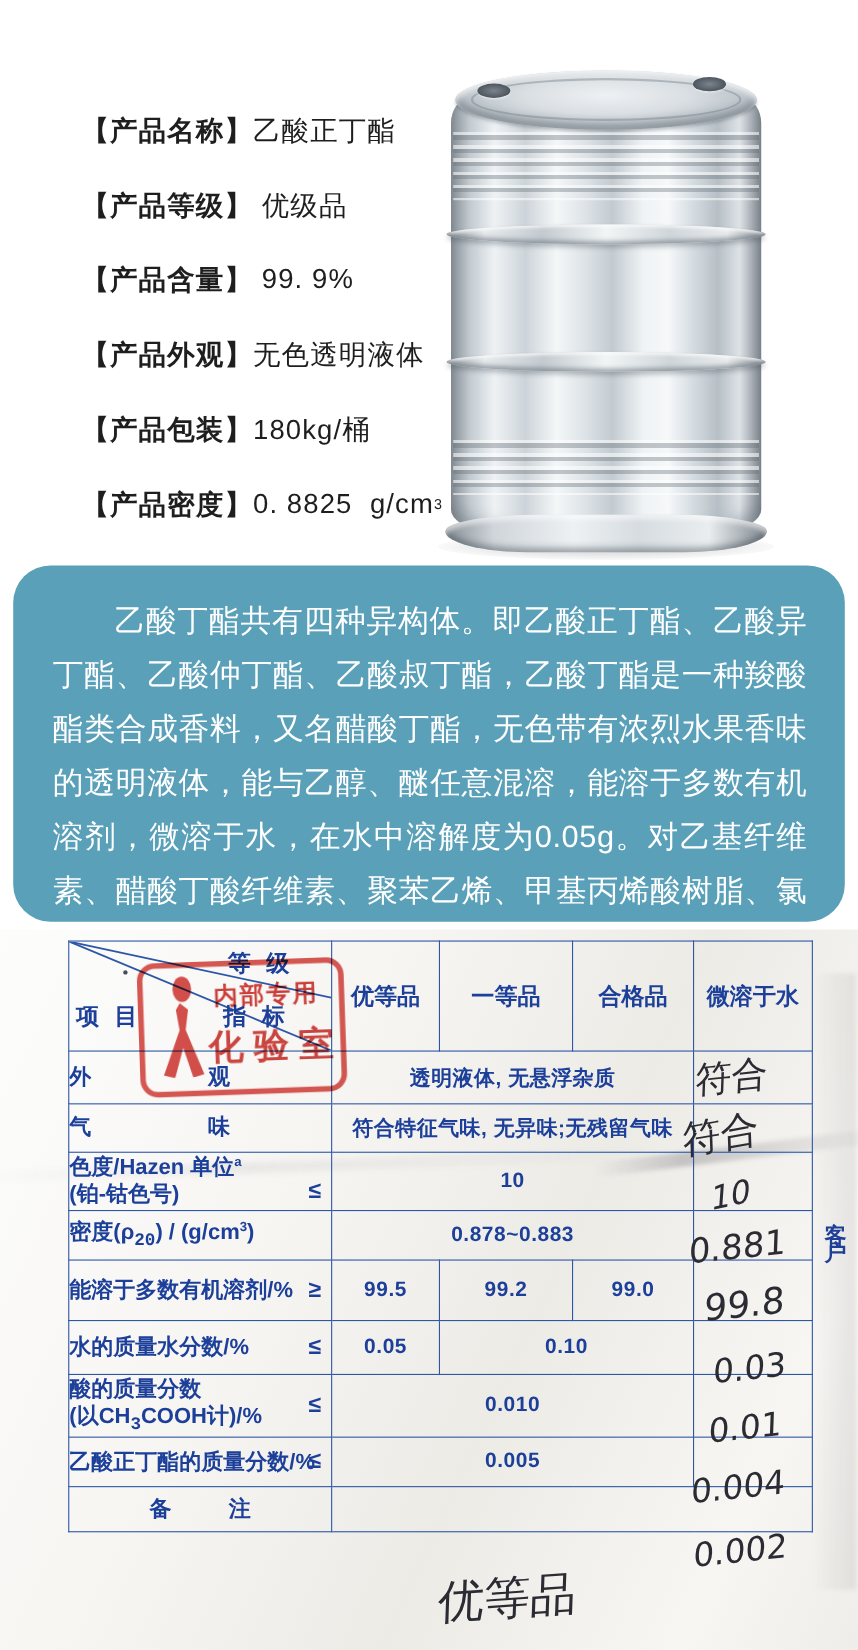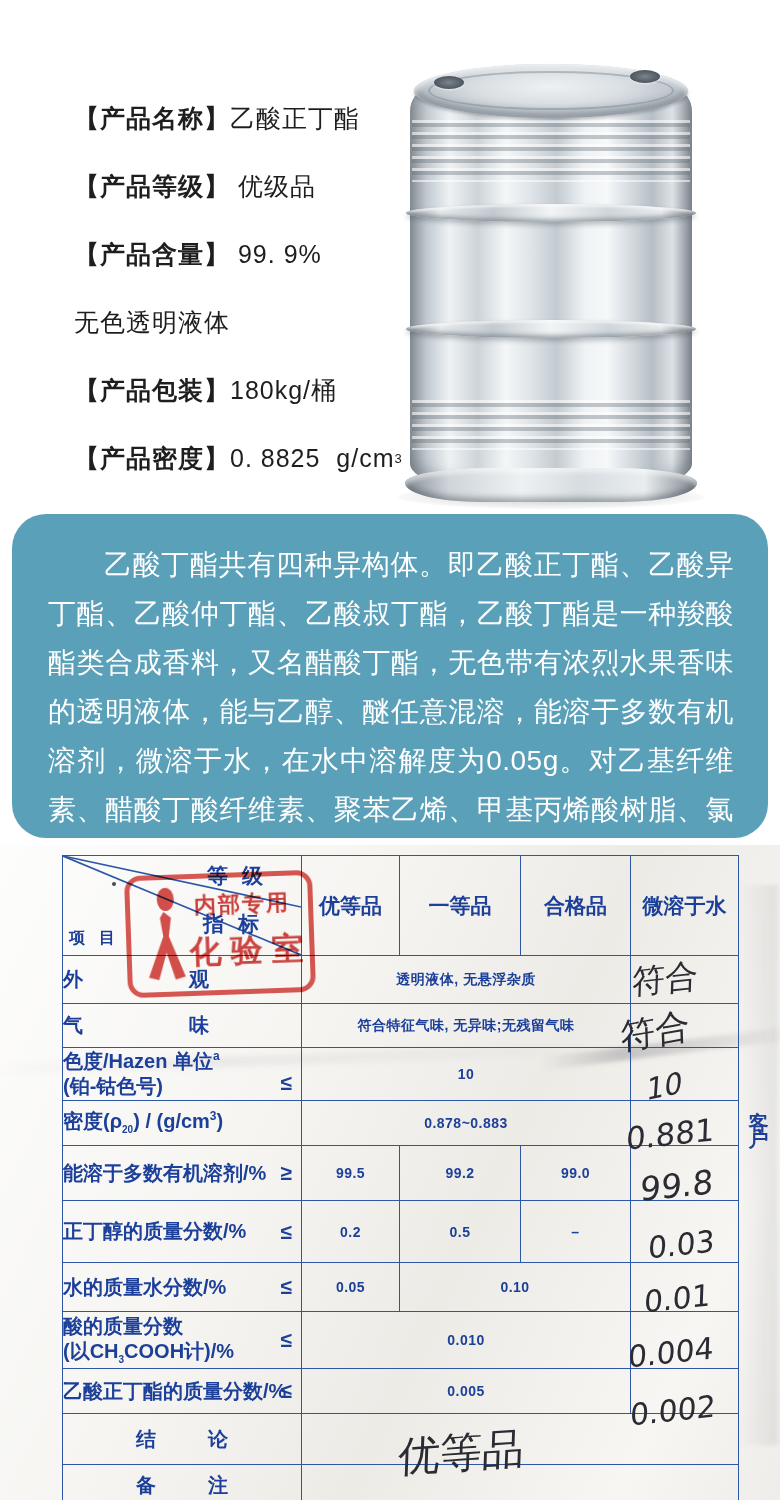--- a/index.html
+++ b/index.html
@@ -61,34 +61,34 @@
     background:linear-gradient(90deg,transparent,rgba(70,70,82,.09) 40%,transparent);filter:blur(3px);}
   .crease3{position:absolute;left:738px;top:40px;width:40px;height:560px;
     background:linear-gradient(90deg,transparent,rgba(80,80,92,.10));filter:blur(2px);}
   .speck{position:absolute;left:112px;top:37px;width:4px;height:4px;border-radius:50%;background:#4a4a55;}
 
   table.report{position:absolute;left:62px;top:10px;width:676px;border-collapse:collapse;table-layout:fixed;}
   table.report td,table.report th{border:1.6px solid #2d57a6;color:#1c3f9a;font-weight:bold;
     overflow:hidden;padding:0;}
   table.report th{font-size:21px;}
   .label-cell{position:relative;text-align:left;padding-left:9px;font-size:20px;line-height:1.25;}
-  .spec{text-align:center;font-size:14px;letter-spacing:.5px;}
+  .spec{text-align:center;font-size:19px;letter-spacing:.5px;}
   .sym{position:absolute;right:9px;top:50%;transform:translateY(-50%);font-size:21px;}
   .sym.low{top:auto;bottom:4px;transform:none;}
   .ls-wide{letter-spacing:106px;white-space:nowrap;}
   .ls-med{letter-spacing:52px;white-space:nowrap;text-align:center;padding-left:52px;}
   .ls-sm{letter-spacing:14px;white-space:nowrap;}
-  sub.s{font-size:10px;vertical-align:sub;font-weight:bold;}
+  sub.s{font-size:16px;vertical-align:sub;font-weight:bold;font-family:Liberation Mono, monospace;}
   sup.s{font-size:12px;vertical-align:super;font-weight:bold;}
 
   .corner{position:relative;}
   .corner svg{position:absolute;left:0;top:0;width:100%;height:100%;}
   .corner .grade{position:absolute;right:24px;top:6px;font-size:21px;}
   .corner .index{position:absolute;left:140px;top:54px;font-size:21px;}
-  .corner .item{position:absolute;left:6px;bottom:6px;font-size:16px;}
+  .corner .item{position:absolute;left:6px;bottom:17px;font-size:21px;}
 
   
   .stamp{position:absolute;left:126px;top:28px;width:178px;height:112px;transform:rotate(-2deg);
     border:5px solid rgba(207,42,36,.78);border-radius:16px;mix-blend-mode:multiply;filter:blur(.3px);z-index:5;}
   .stamp .fig{position:absolute;left:12px;top:8px;width:46px;height:94px;}
   .stamp .fig .head{width:17px;height:23px;border-radius:50%;margin:0 auto;background:rgba(205,42,36,.82);}
   .stamp .fig .trunk{width:100%;height:68px;margin-top:1px;background:rgba(205,42,36,.82);
     clip-path:polygon(46% 0,62% 9%,56% 36%,90% 96%,68% 100%,50% 60%,32% 100%,10% 96%,44% 36%,38% 9%);}
   .stamp .t1{position:absolute;left:64px;top:12px;font-size:22px;font-weight:bold;color:rgba(201,38,33,.88);
     letter-spacing:2px;white-space:nowrap;}
@@ -121,21 +121,21 @@
     <li>
       <span class="lbl">【产品名称】</span><span class="val">乙酸正丁酯</span><sup></sup>
     </li>
     <li>
       <span class="lbl">【产品等级】</span><span class="val"> 优级品</span><sup></sup>
     </li>
     <li>
       <span class="lbl">【产品含量】</span><span class="val"> 99. 9%</span><sup></sup>
     </li>
     <li>
-      <span class="val">无色透明液体</span><sup></sup>
+      <span class="lbl">【产品外观】</span><span class="val">无色透明液体</span><sup></sup>
     </li>
     <li>
       <span class="lbl">【产品包装】</span><span class="val">180kg/桶</span><sup></sup>
     </li>
     <li>
       <span class="lbl">【产品密度】</span><span class="val">0. 8825  g/cm</span><sup>3</sup>
     </li>
   </ul>
 
   <div class="drum">
@@ -215,30 +215,20 @@
       <tr style="height:55px">
         <td class="label-cell">
           <span>能溶于多数有机溶剂/%</span>
           <span class="sym">≥</span>
         </td>
         <td class="spec">99.5</td>
         <td class="spec">99.2</td>
         <td class="spec">99.0</td>
         <td></td>
       </tr>
-      <tr style="height:62px">
-        <td class="label-cell">
-          <span>正丁醇的质量分数/%</span>
-          <span class="sym">≤</span>
-        </td>
-        <td class="spec">0.2</td>
-        <td class="spec">0.5</td>
-        <td class="spec">–</td>
-        <td></td>
-      </tr>
       <tr style="height:49px">
         <td class="label-cell">
           <span>水的质量水分数/%</span>
           <span class="sym">≤</span>
         </td>
         <td class="spec">0.05</td>
         <td class="spec" colspan="2">0.10</td>
         <td></td>
       </tr>
       <tr style="height:57px">
@@ -250,26 +240,20 @@
         <td class="spec" colspan="3">0.010</td>
         <td></td>
       </tr>
       <tr style="height:45px">
         <td class="label-cell">
           <span>乙酸正丁酯的质量分数/%</span>
           <span class="sym">≤</span>
         </td>
         <td class="spec" colspan="3">0.005</td>
         <td></td>
-      </tr>
-      <tr style="height:51px">
-        <td class="label-cell">
-              <span class="ls-med" style="display:block">结论</span>
-            </td>
-        <td colspan="4"></td>
       </tr>
       <tr style="height:41px">
         <td class="label-cell">
               <span class="ls-med" style="display:block">备注</span>
             </td>
         <td colspan="4"></td>
       </tr>
     </tbody>
       </table>
 

